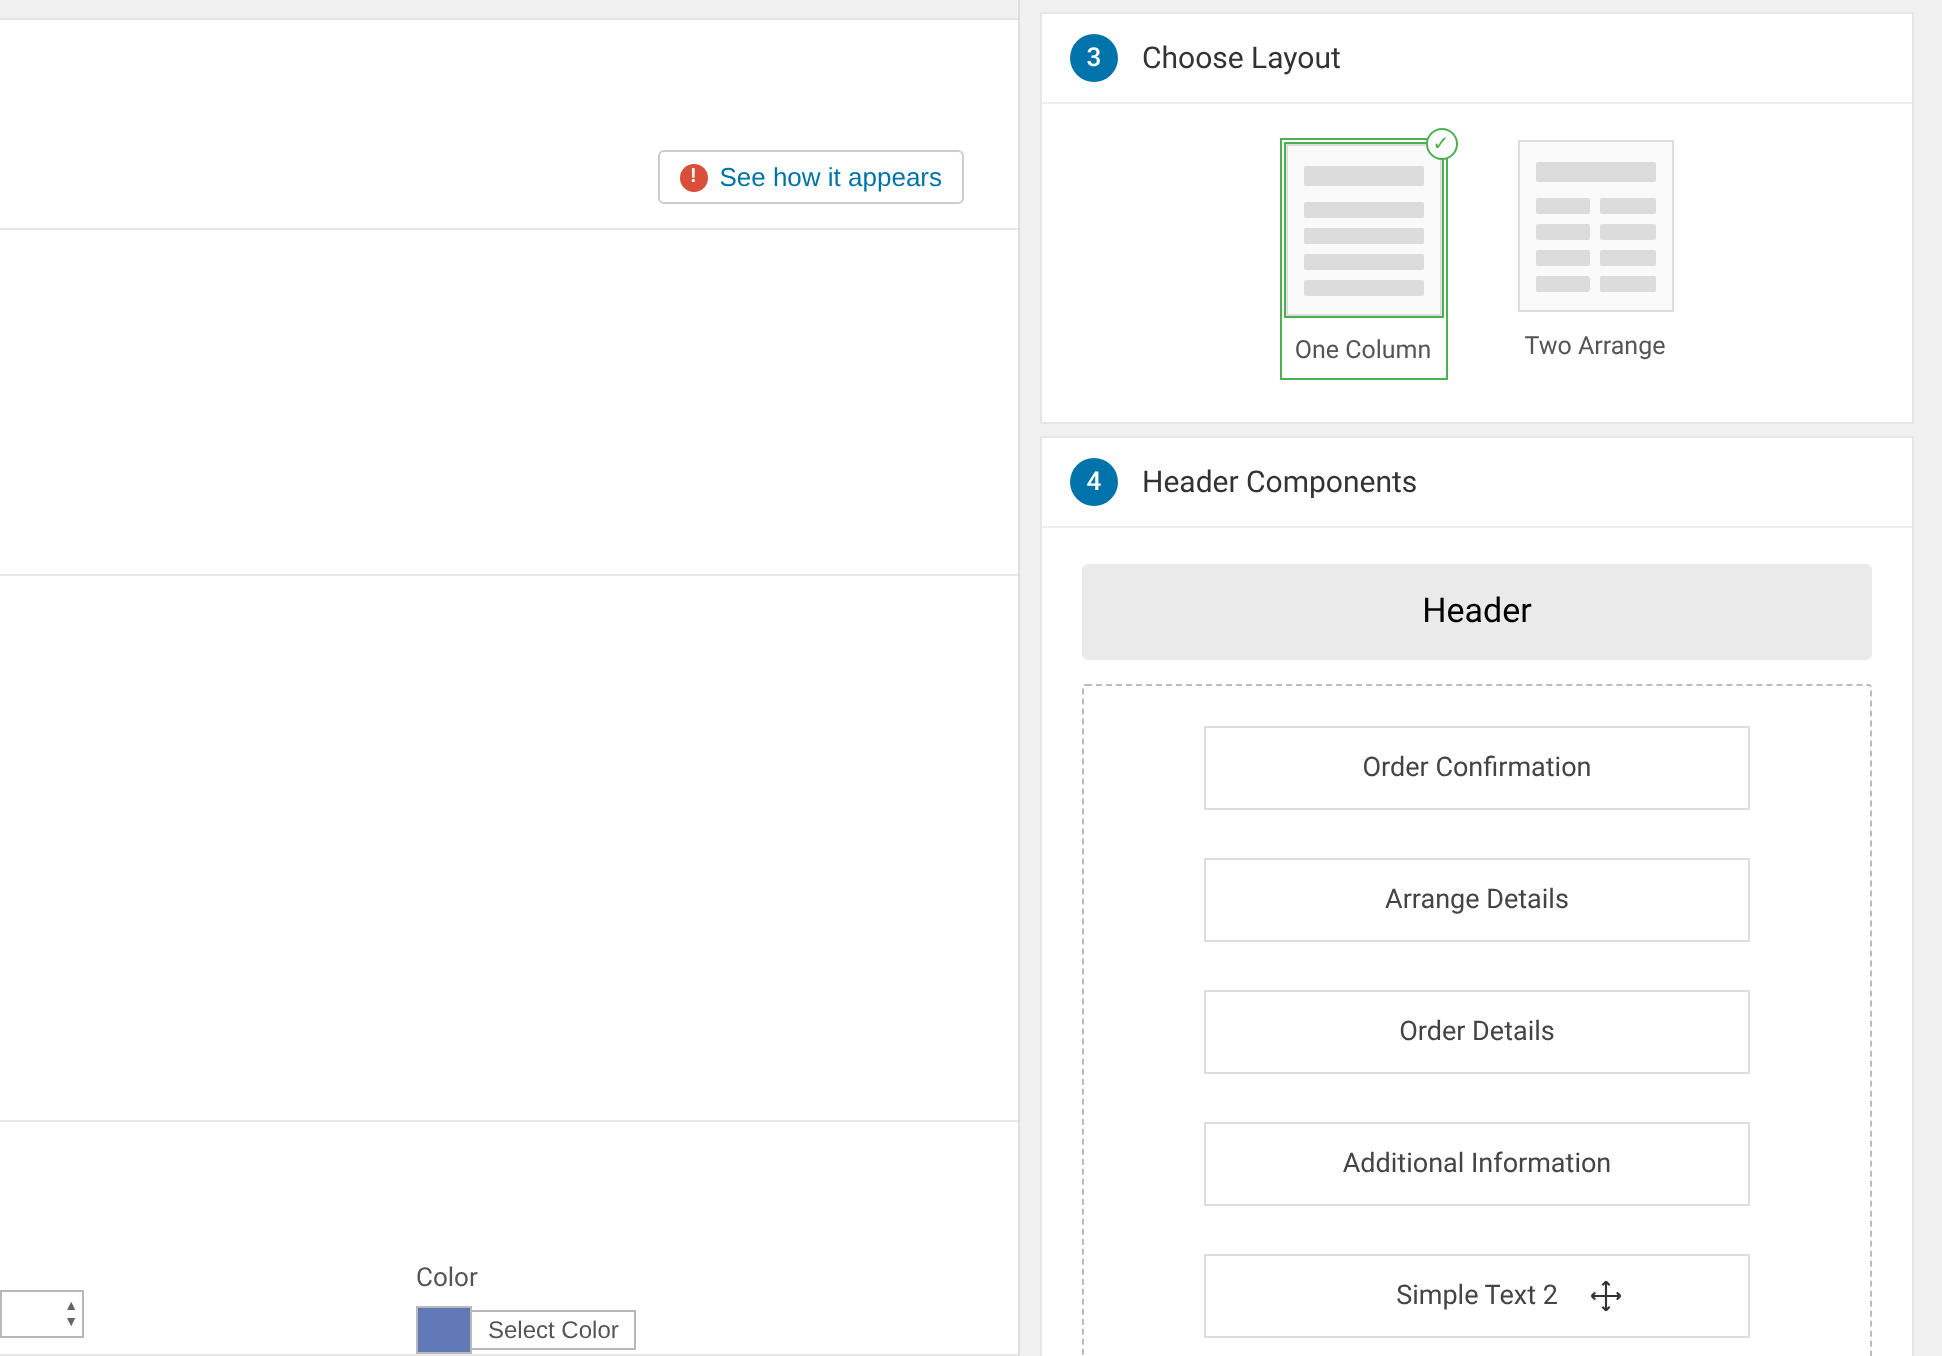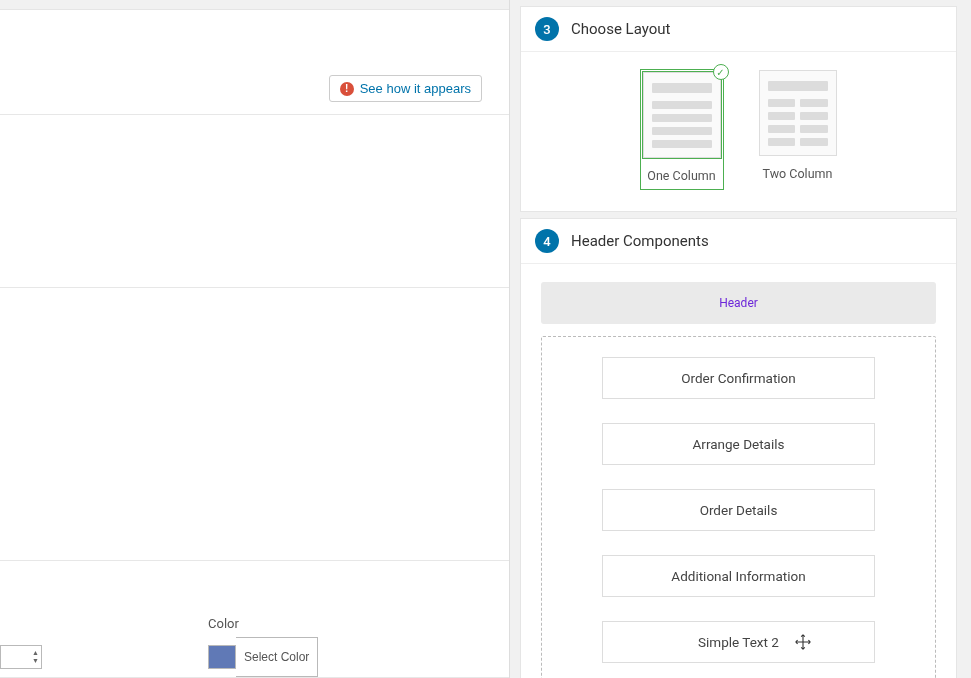--- a/index.html
+++ b/index.html
@@ -62,21 +62,21 @@
     left: 208px;
     bottom: 0;
   }
   .color-label { font-size: 13px; color: #555; margin-bottom: 6px; }
   .color-row { display: flex; align-items: center; gap: 0; }
   .swatch {
     width: 28px; height: 24px; background: #6079b6; border: 1px solid #b9b9b9;
   }
   .select-color-btn {
     border: 1px solid #b9b9b9; border-left: none; background: #fff;
-    height: 40px; padding: 0 8px; font-size: 12px; color: #555; cursor: pointer;
+    height: 20px; padding: 0 8px; font-size: 12px; color: #555; cursor: pointer;
   }
 
   .spinner-box {
     position: absolute;
     left: 0; bottom: 8px;
     width: 42px; height: 24px;
     border: 1px solid #b9b9b9; background: #fff;
     display: flex; align-items: center; justify-content: flex-end;
     padding-right: 2px;
   }
@@ -128,22 +128,22 @@
   .thumb-lines { display: flex; flex-direction: column; gap: 5px; }
   .tl { height: 8px; background: #dcdcdc; border-radius: 1px; }
   .tl.first { height: 10px; margin-bottom: 3px; }
   .two-col-rows { display: flex; flex-direction: column; gap: 5px; }
   .two-col-row { display: flex; gap: 5px; }
   .two-col-row .tl { flex: 1; }
   .layout-label { margin-top: 10px; font-size: 12.5px; color: #555; }
 
   .arrange-body { padding: 18px 20px 24px; }
   .fixed-block {
-    background: #eaeaea; color: #6d28d9; text-align: center;
-    padding: 14px 0; border-radius: 3px; font-size: 12px;
+    background: #eaeaea; color: #000000; text-align: center;
+    padding: 14px 0; border-radius: 3px; font-size: 17px;
   }
   .drop-zone {
     border: 1px dashed #bbb; border-radius: 2px;
     margin: 12px 0; padding: 20px 60px;
     display: flex; flex-direction: column; gap: 24px;
   }
   .component {
     border: 1px solid #ddd; background: #fff;
     text-align: center; padding: 12px 0;
     font-size: 13.5px; color: #444; cursor: move;
@@ -229,21 +229,21 @@
                     <div class="tl"></div>
                     <div class="tl"></div>
                   </div>
                 <div class="two-col-row">
                     <div class="tl"></div>
                     <div class="tl"></div>
                   </div>
               </div>
             </div>
           </div>
-          <div class="layout-label">Two Column</div>
+          <div class="layout-label">Two Arrange</div>
         </div>
 
       </div>
     </div>
 
     <div class="step-card">
       <div class="step-header">
         <span class="step-num">4</span>
         <span class="step-title">Header Components</span>
       </div>

